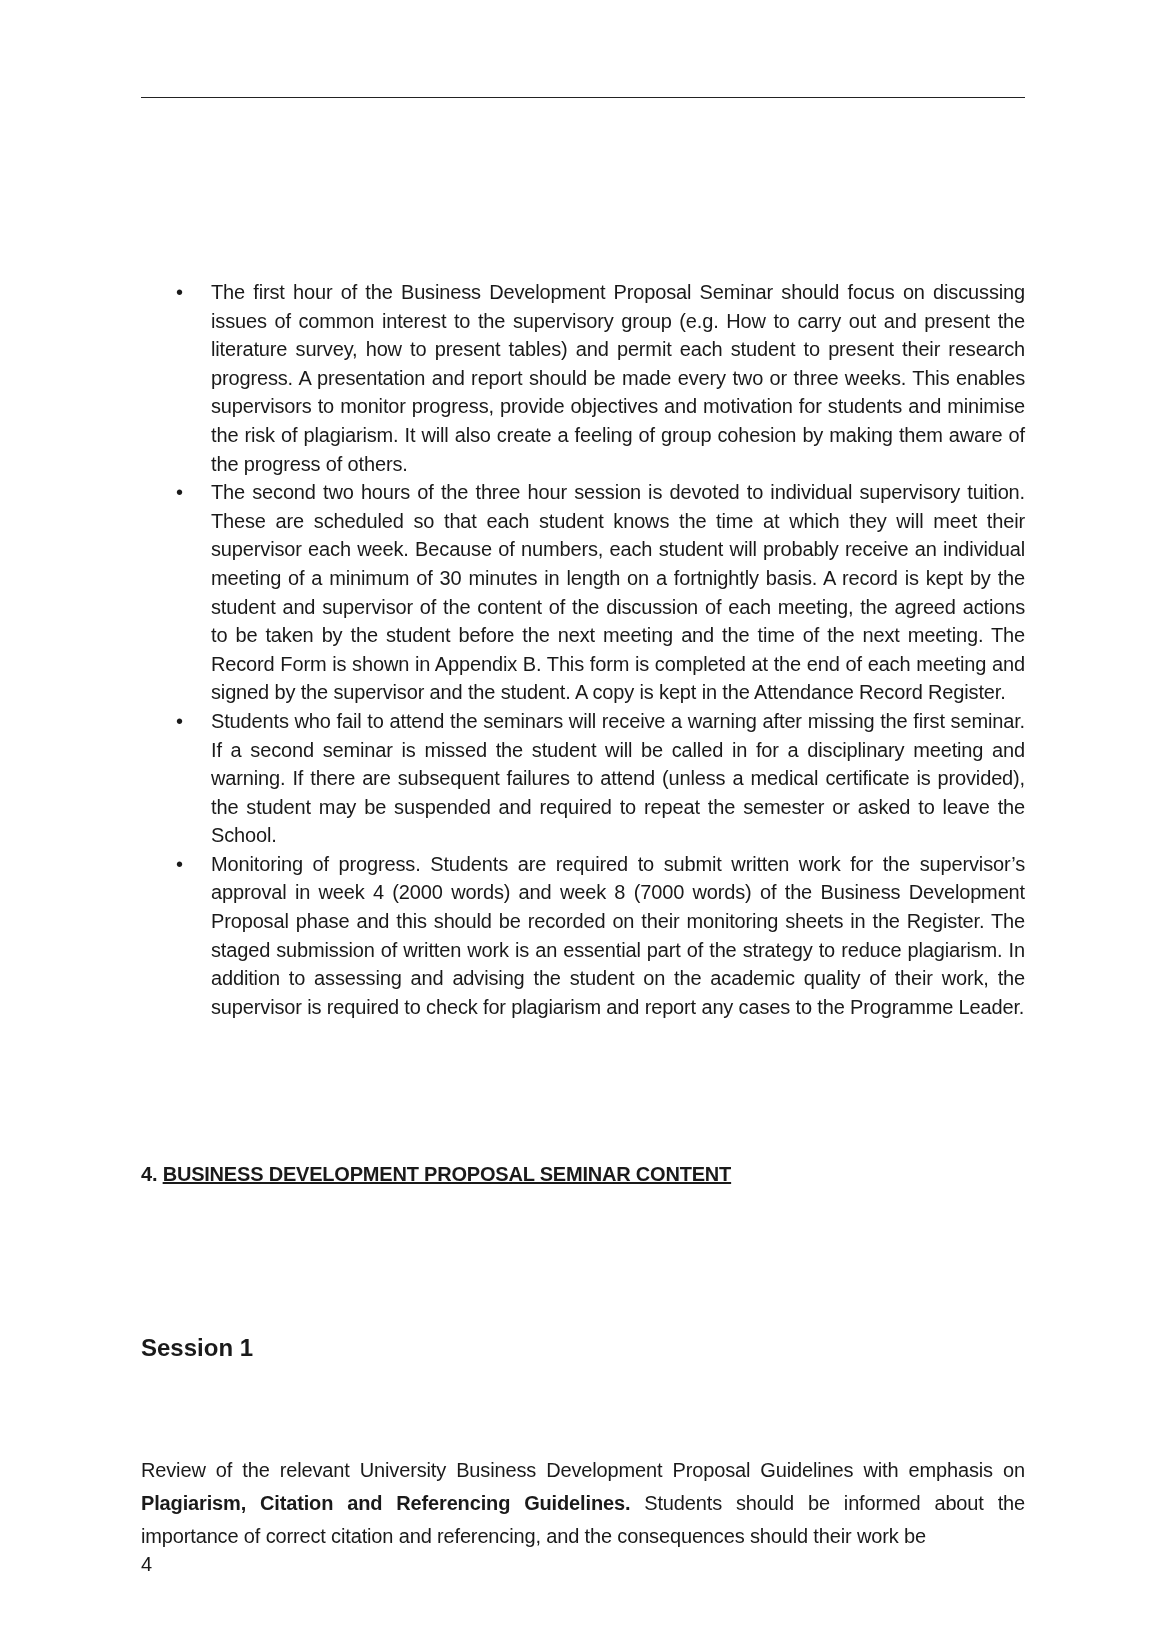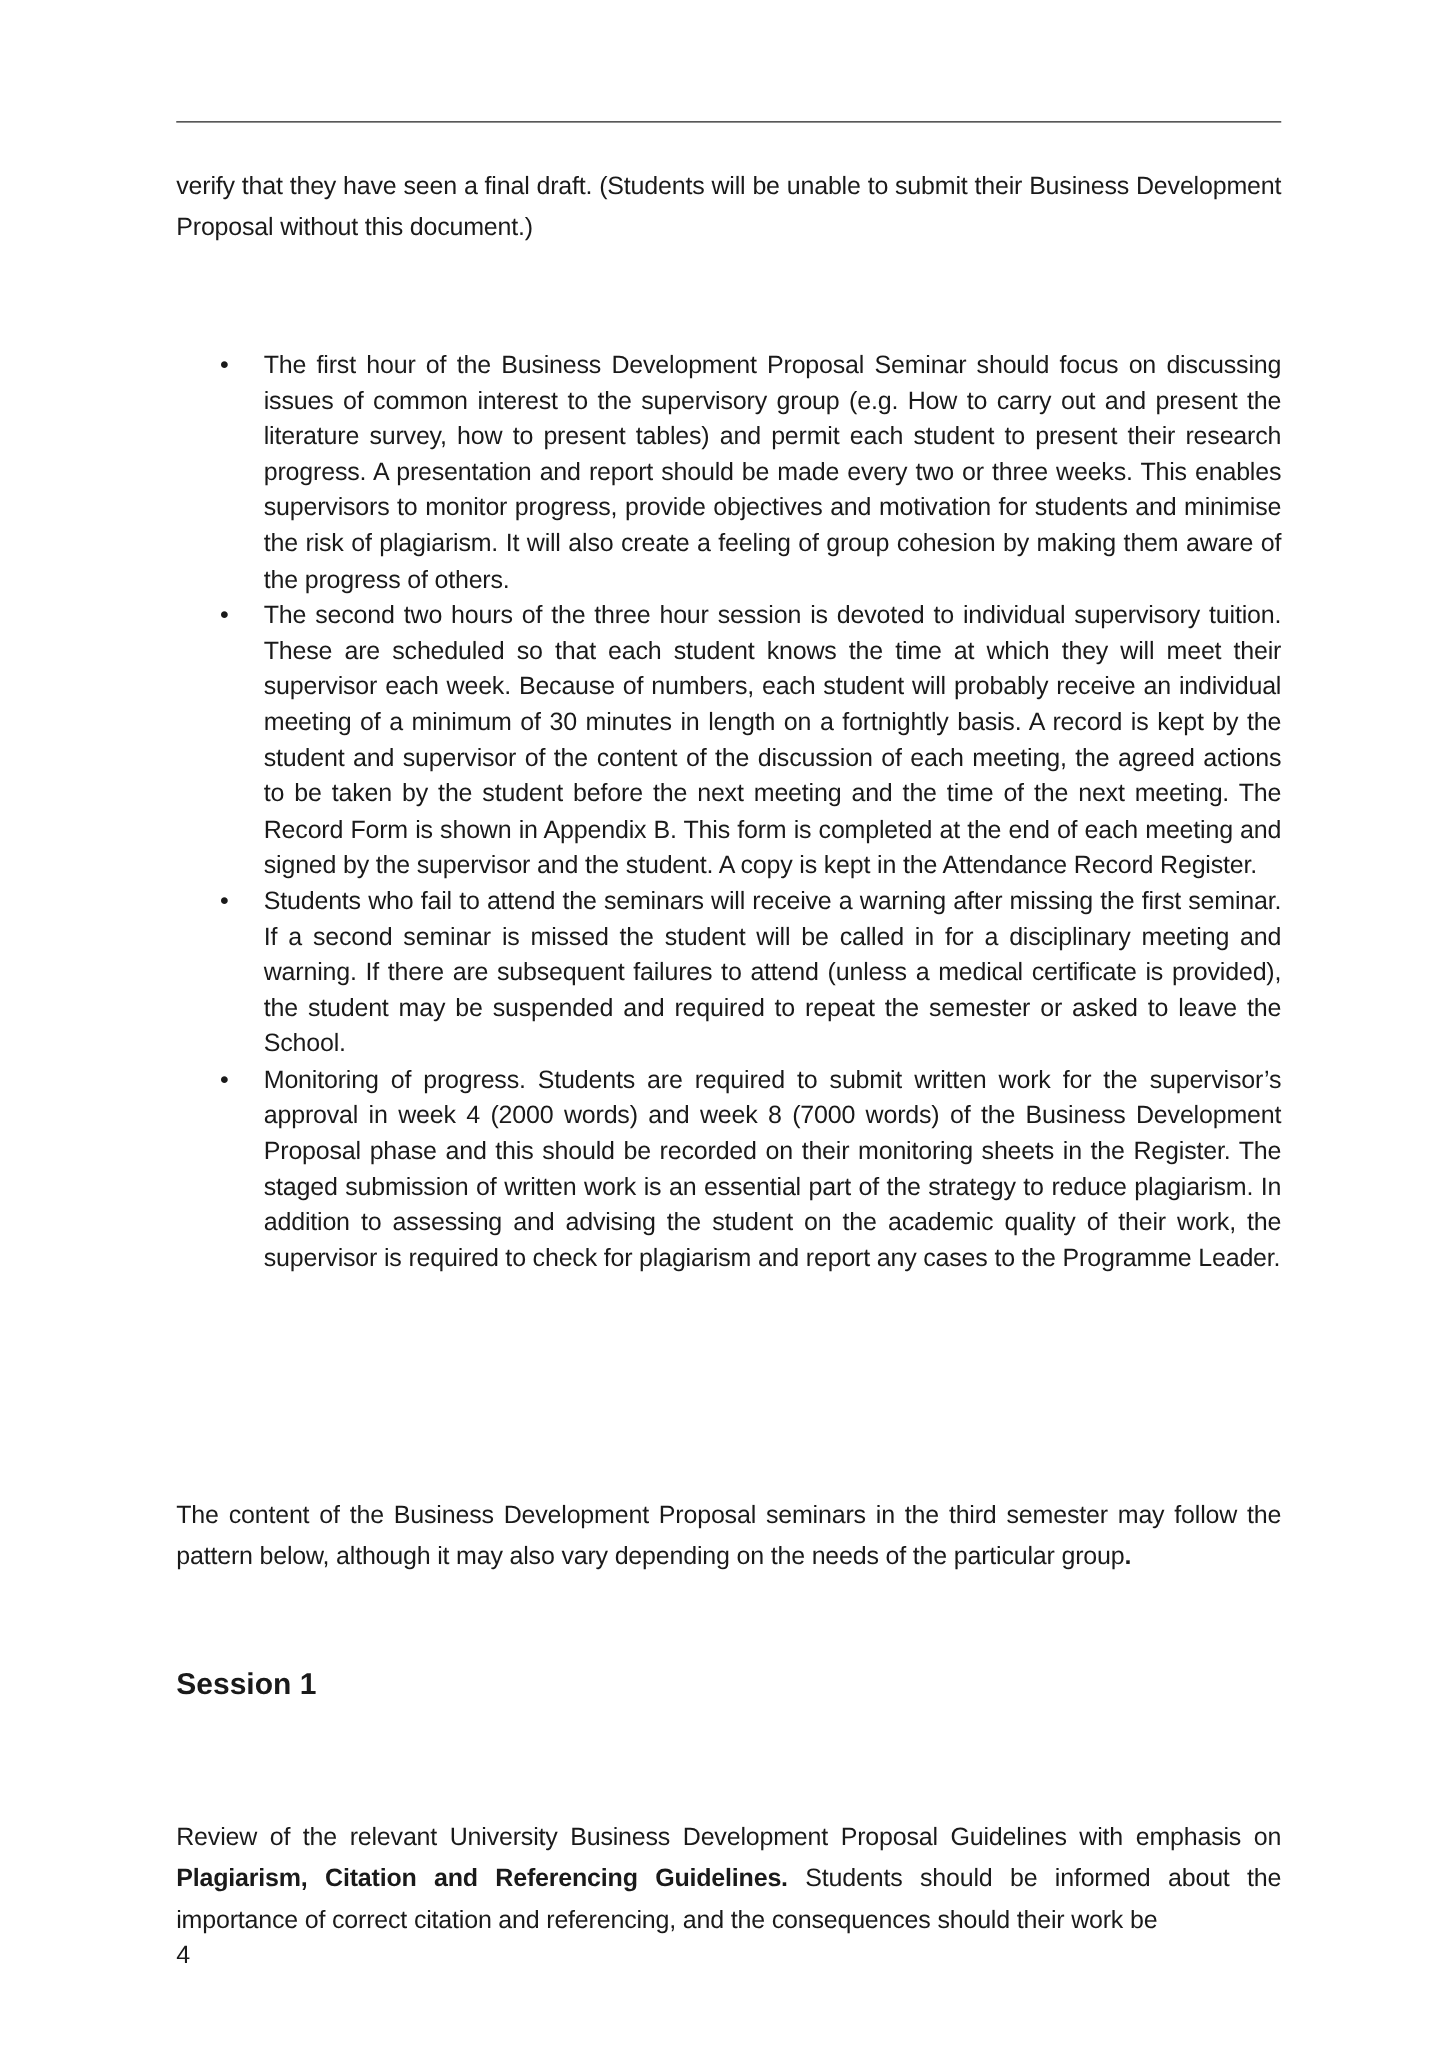--- a/index.html
+++ b/index.html
@@ -18,45 +18,44 @@
     .session { position: absolute; left: 141px; top: 1334px; font-size: 24px; font-weight: bold; }
     .pagenum { position: absolute; left: 141px; top: 1553px; font-size: 20px; }
     b { font-weight: bold; }
   </style>
 </head>
 <body>
 
 <div class="page">
   <div class="header-rule"></div>
 
-  <div class="txt" style="top:133px;">verify that they have seen a final draft.  (Students will be unable to submit their Business Development Proposal without this document.)</div>
 
   <ul class="bullets">
     <li>
       <span class="dot">•</span>
       <span>The first hour of the Business Development Proposal Seminar should focus on discussing issues of common interest to the supervisory group (e.g. How to carry out and present the literature survey, how to present tables) and permit each student to present their research progress.  A presentation and report should be made every two or three weeks.  This enables supervisors to monitor progress, provide objectives and motivation for students and minimise the risk of plagiarism.  It will also create a feeling of group cohesion by making them aware of the progress of others.</span>
     </li>
     <li>
       <span class="dot">•</span>
       <span>The second two hours of the three hour session is devoted to individual supervisory tuition. These are scheduled so that each student knows the time at which they will meet their supervisor each week. Because of numbers, each student will probably receive an individual meeting of a minimum of 30 minutes in length on a fortnightly basis.  A record is kept by the student and supervisor of the content of the discussion of each meeting, the agreed actions to be taken by the student before the next meeting and the time of the next meeting. The Record Form is shown in Appendix B. This form is completed at the end of each meeting and signed by the supervisor and the student. A copy is kept in the Attendance Record Register.</span>
     </li>
     <li>
       <span class="dot">•</span>
       <span>Students who fail to attend the seminars will receive a warning after missing the first seminar. If a second seminar is missed the student will be called in for a disciplinary meeting and warning. If there are subsequent failures to attend (unless a medical certificate is provided), the student may be suspended and required to repeat the semester or asked to leave the School.</span>
     </li>
     <li>
       <span class="dot">•</span>
       <span>Monitoring of progress.  Students are required to submit written work for the supervisor’s approval in week 4 (2000 words) and week 8 (7000 words) of the Business Development Proposal phase and this should be recorded on their monitoring sheets in the Register.  The staged submission of written work is an essential part of the strategy to reduce plagiarism.  In addition to assessing and advising the student on the academic quality of their work, the supervisor is required to check for plagiarism and report any cases to the Programme Leader.</span>
     </li>
   </ul>
 
+  <div class="heading">
+    <span>4. </span><span class="u">BUSINESS DEVELOPMENT PROPOSAL SEMINAR CONTENT</span>
+  </div>
 
-  <div class="txt" style="top:1196px;">
-    <span>The content of the Business Development Proposal seminars in the third semester may follow the pattern below, although it may also vary depending on the needs of the particular group</span><b>.</b>
-  </div>
 
   <div class="session">Session 1</div>
 
   <div class="txt" style="top:1454px;">
     <span>Review of the relevant University Business Development Proposal Guidelines with emphasis on </span><b>Plagiarism, Citation and Referencing Guidelines.</b><span>  Students should be informed about the importance of correct citation and referencing, and the consequences should their work be</span>
   </div>
 
   <div class="pagenum">4</div>
 </div>
 

